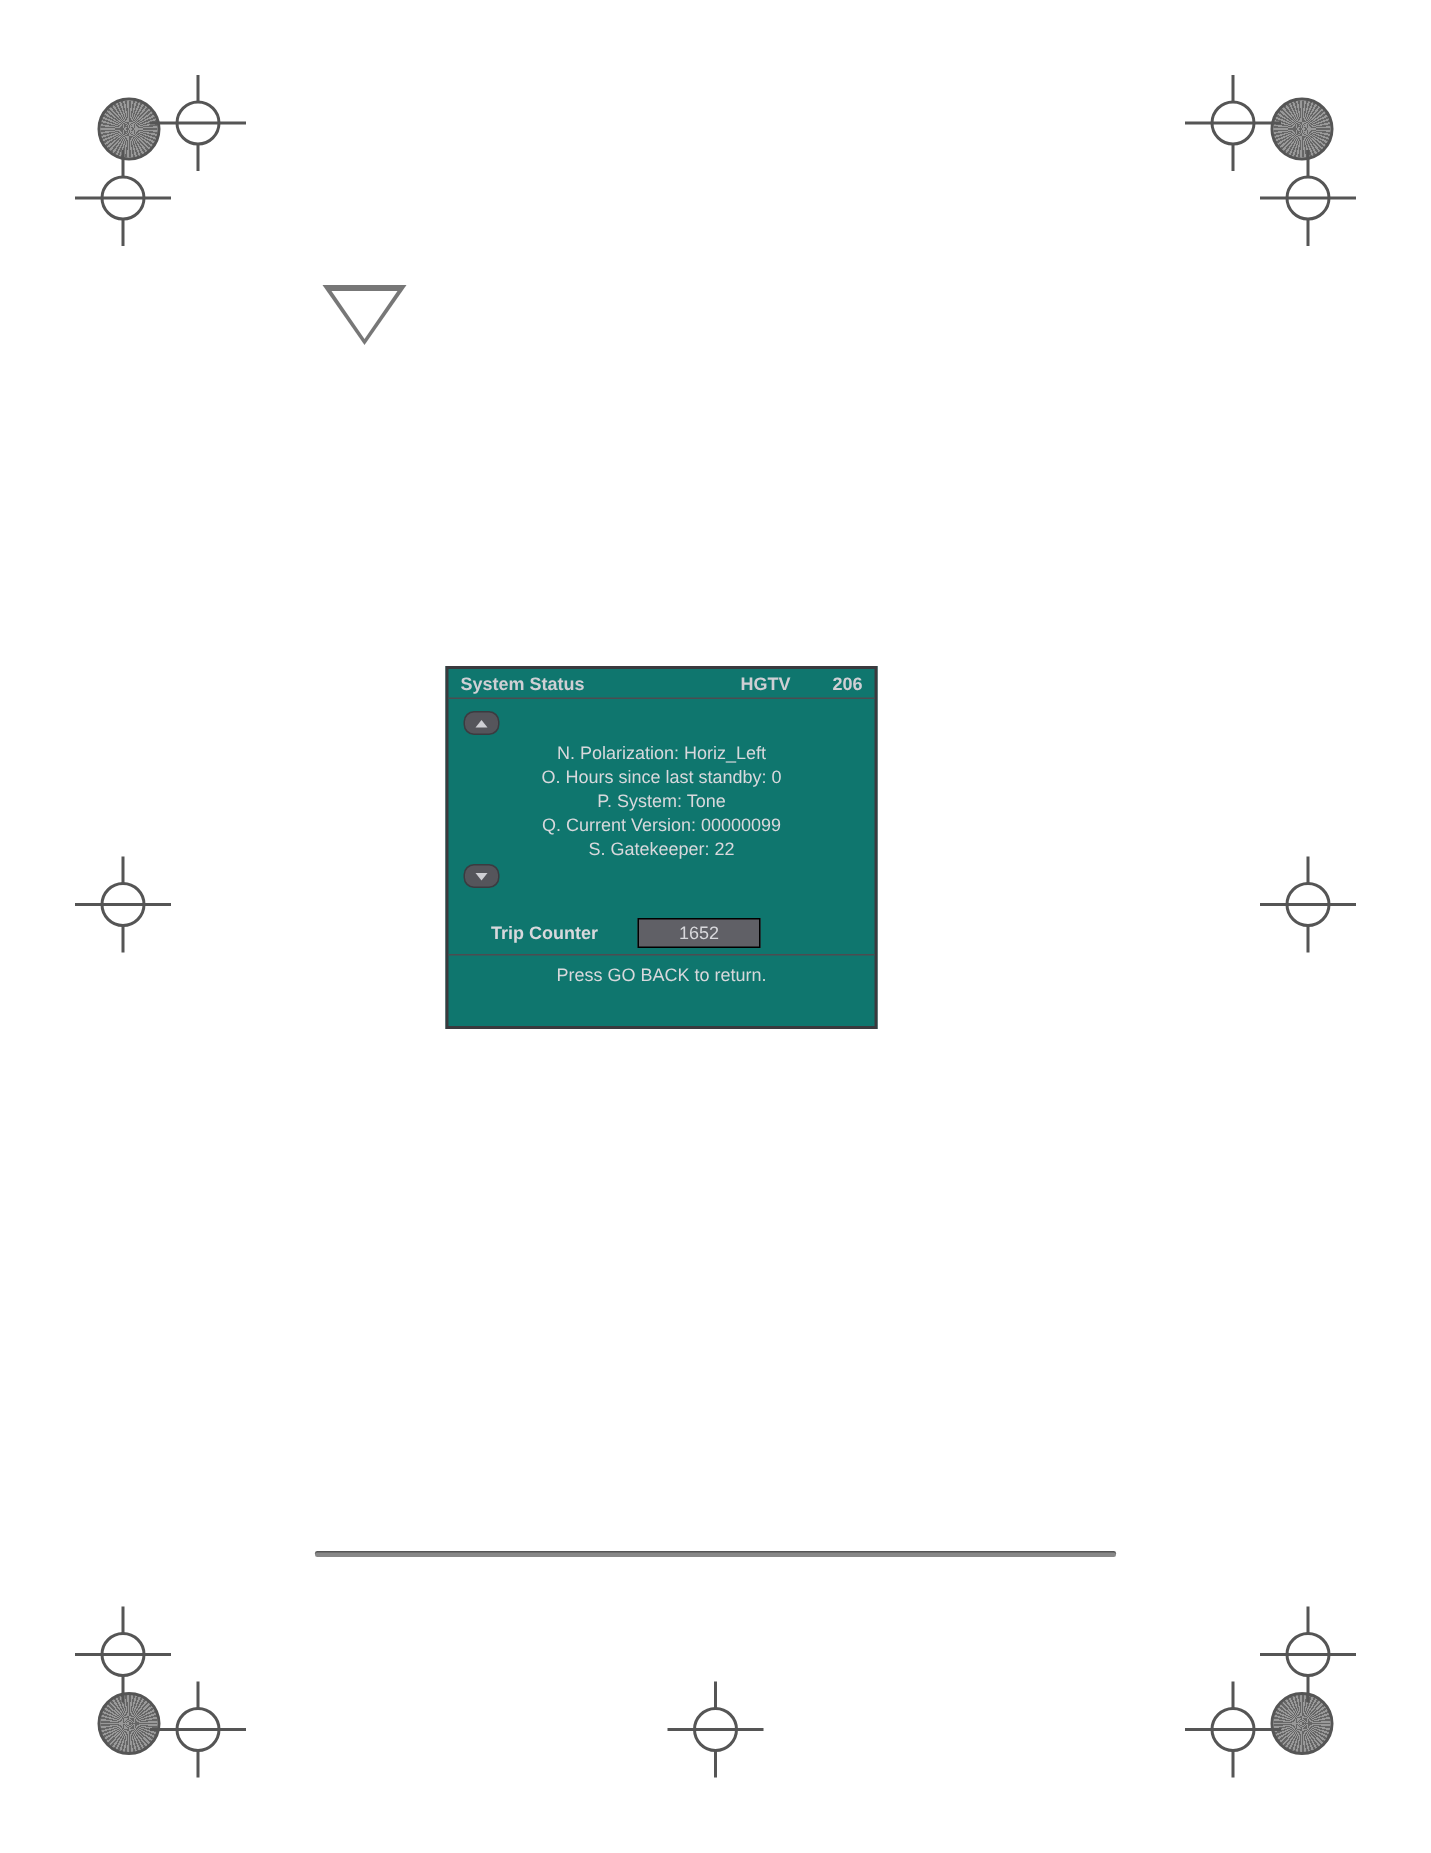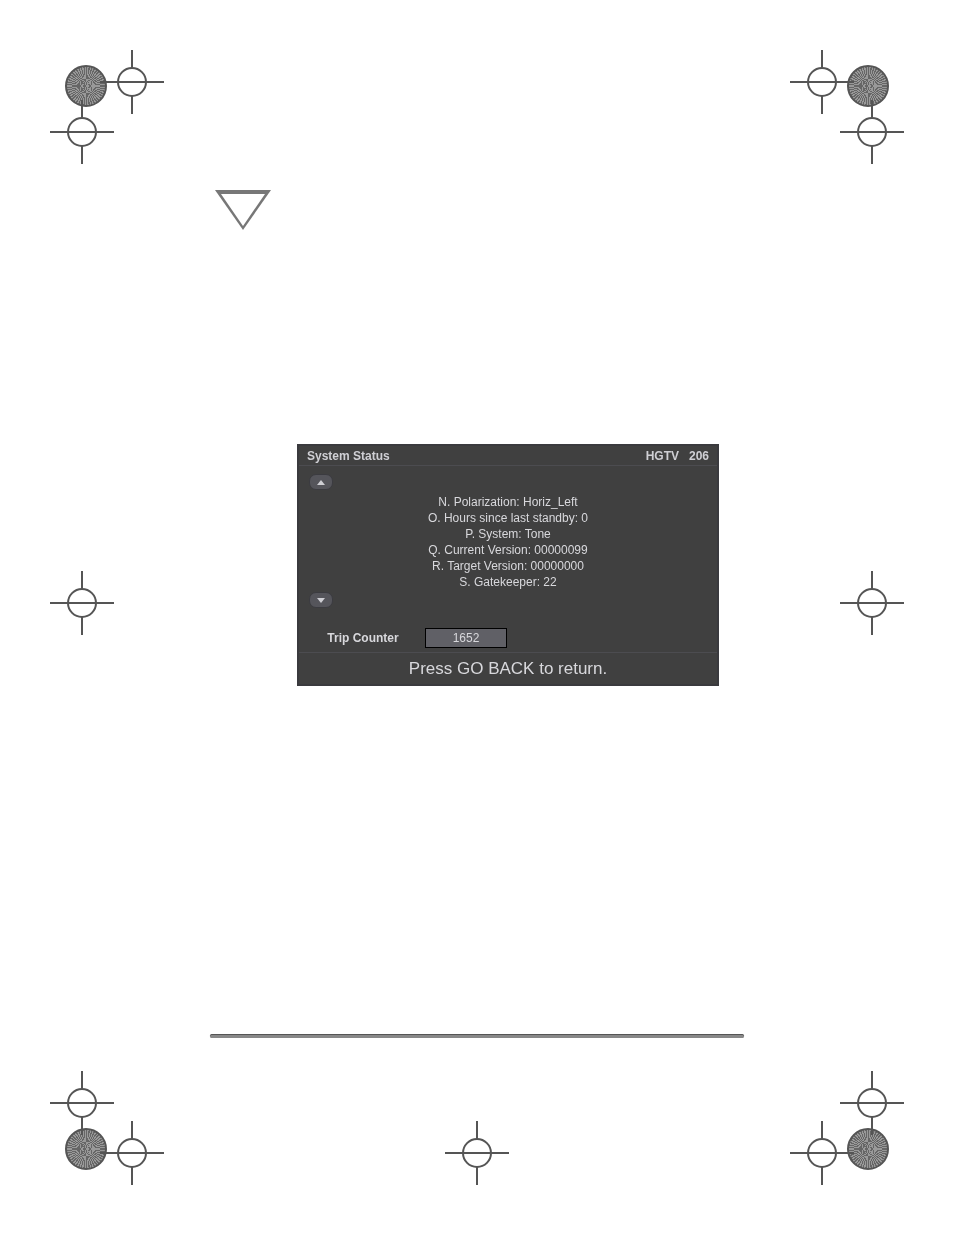--- a/index.html
+++ b/index.html
@@ -99,40 +99,40 @@
     border-left: 22px solid transparent;
     border-right: 22px solid transparent;
     border-top: 32px solid #fff;
   }
 
   
   .panel {
     position: absolute;
     left: 297px;
     top: 444px;
-    width: 422px;
+    width: 288px;
     height: 242px;
-    background: #404040;
+    background: #0f766e;
     border: 2px solid #3a3a3e;
     box-sizing: border-box;
     color: #d8d8dc;
     font-family: "Verdana","Arial",sans-serif;
     font-size: 12px;
     filter: blur(0.3px);
   }
   .panel-titlebar {
     display: flex;
     justify-content: space-between;
     align-items: center;
     padding: 3px 8px 2px 8px;
     border-bottom: 1px solid #4c4c50;
     font-weight: bold;
     color: #cfcfd4;
   }
-  .panel-title-right { display:flex; gap:10px; align-items:center;}
+  .panel-title-right { display:flex; gap:28px; align-items:center;}
   .panel-body {
     position: relative;
     padding: 6px 10px 4px 10px;
     text-align: center;
   }
   .scroll-btn {
     width: 22px; height: 14px;
     background: #55555b;
     border: 1px solid #3b3b40;
     border-radius: 7px;
@@ -173,21 +173,21 @@
     justify-content:center;
     font-size:12px;
   }
   .kv-field.narrow { width: 80px; }
   .kv-field.wide   { flex:1; }
 
   .panel-footer {
     border-top:1px solid #4c4c50;
     text-align:center;
     padding:6px 0 8px 0;
-    font-size:17px;
+    font-size:12px;
     color:#d8d8dc;
   }
 
   
   .hr-rule {
     position:absolute;
     left:210px;
     right:210px;
     top:1035px;
     height:3px;
@@ -263,21 +263,20 @@
   </div>
   <div class="panel-body">
     <div class="scroll-btn">
         <div class="arrow-up"></div>
       </div>
     <div class="status-lines">
       <div>N.  Polarization:  Horiz_Left</div>
       <div>O.  Hours since last standby:  0</div>
       <div>P.  System:  Tone</div>
       <div>Q.  Current Version:  00000099</div>
-      <div>R.  Target Version:  00000000</div>
       <div>S.  Gatekeeper:  22</div>
     </div>
     <div class="scroll-btn">
         <div class="arrow-down"></div>
       </div>
 
     <div class="kv-row">
       <span class="kv-label">Trip Counter</span>
       <span class="kv-field narrow">1652</span>
     </div>

